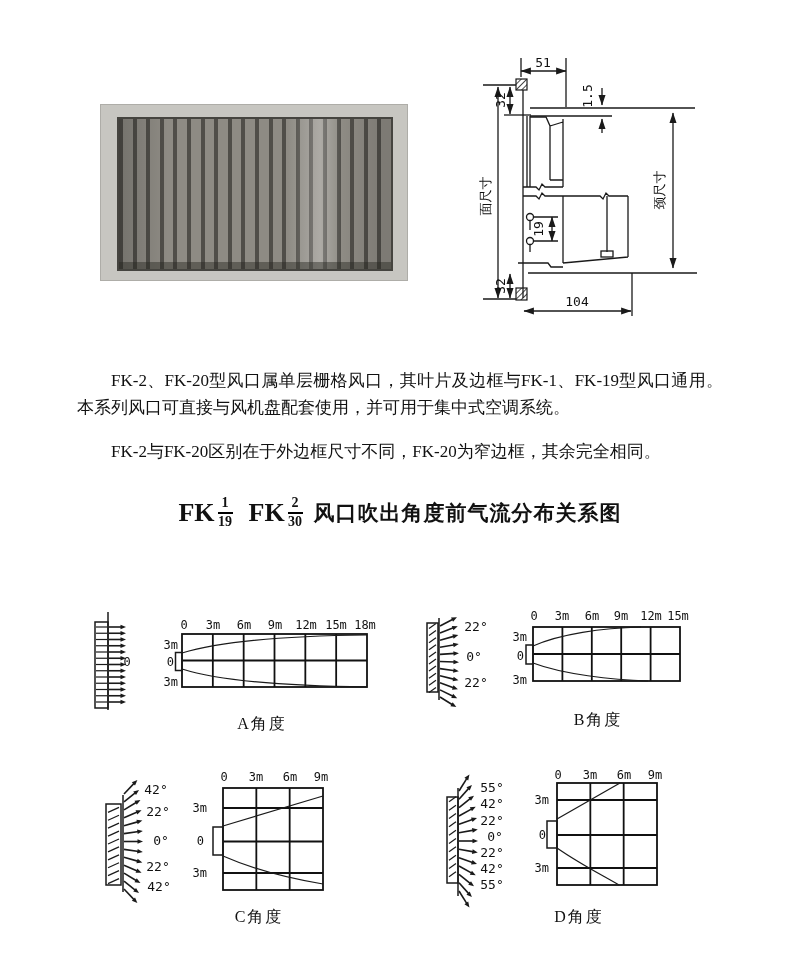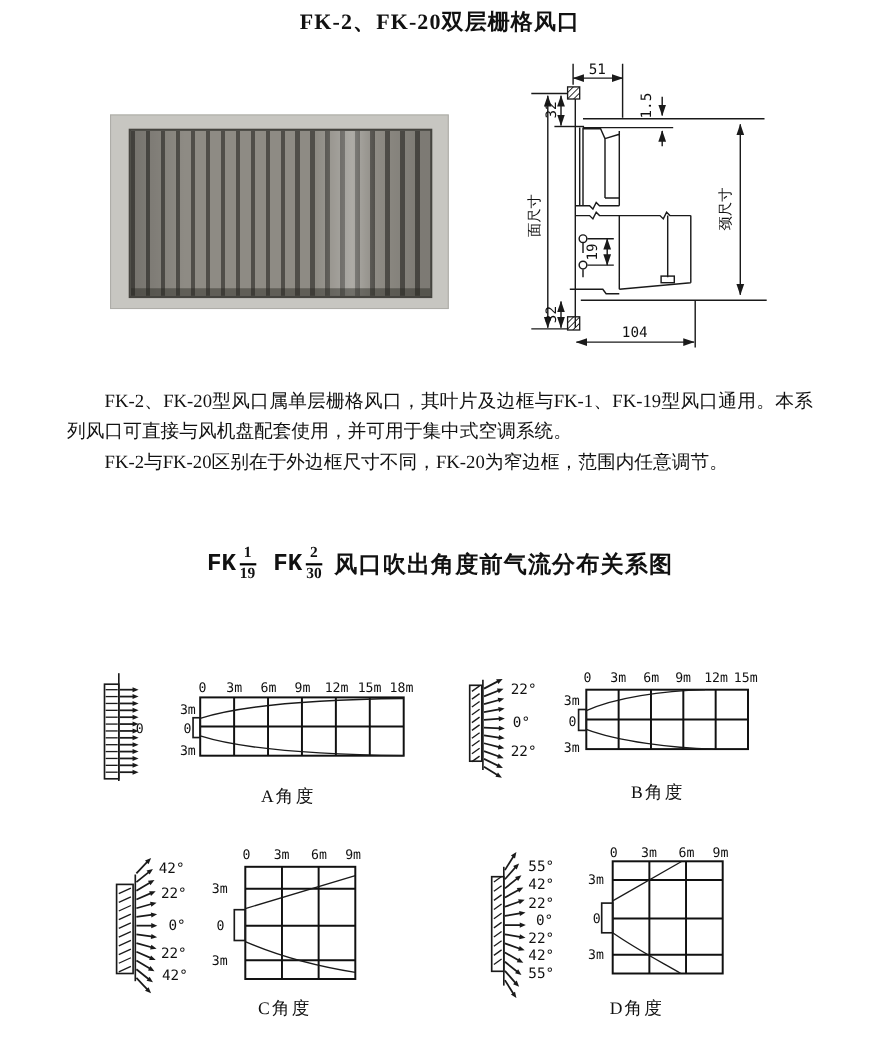--- a/index.html
+++ b/index.html
@@ -12,25 +12,25 @@
          background:#c7c6c1;box-shadow:inset 0 0 0 1px #aeada8;}
   .grille{position:absolute;left:17px;top:13px;width:272px;height:150px;
           border:2px solid #45443f;
           background:
             linear-gradient(90deg,rgba(0,0,0,.18),rgba(0,0,0,0) 18%,rgba(255,255,255,0) 62%,rgba(255,255,255,.28) 74%,rgba(255,255,255,0) 82%,rgba(0,0,0,.12) 97%),
             repeating-linear-gradient(90deg,#504e49 0px,#504e49 4px,#8e8b84 4px,#8e8b84 13.6px);
           box-shadow:inset 0 -7px 0 rgba(40,40,34,.45);}
   
   .body-text{position:absolute;left:61px;top:351px;width:678px;
              font-size:17px;line-height:27.3px;text-align:justify;}
-  .body-text p{margin:0;text-indent:2em;}
+  .body-text p{margin:16px;text-indent:2em;}
   
   .subtitle{position:absolute;top:496px;left:0;width:100%;display:flex;
             justify-content:center;align-items:center;font-weight:bold;}
-  .subtitle .big{font-size:22px;font-family:Liberation Mono, monospace;}
+  .subtitle .big{font-size:26px;}
   .subtitle .tail{font-size:21px;margin-left:9px;letter-spacing:1px;}
   .frac{display:inline-flex;flex-direction:column;align-items:center;
         line-height:1.05;font-size:14px;margin:0 2px 0 3px;}
   .frac .num{border-bottom:2px solid #000;padding:0 4px 1px;}
   .frac .den{padding-top:1px;}
   .fk2{margin-left:14px;}
   
   svg{position:absolute;overflow:visible;}
   .ln{fill:none;stroke:#1a1a1a;stroke-width:1.3px;}
   .gl{fill:none;stroke:#111;stroke-width:1.8px;}
@@ -40,21 +40,20 @@
   .dc{font:13px "Liberation Serif",serif;fill:#111;}
   .tk{font:12px "DejaVu Sans Mono",monospace;fill:#111;}
   .ag{font:13px "DejaVu Sans Mono",monospace;fill:#111;}
   .ct{font:16px "Liberation Serif",serif;fill:#111;letter-spacing:2px;}
 </style>
 </head>
 <body>
 
 <div class="page">
 
-  <div class="title">FK-2、FK-20双层栅格风口</div>
 
   <div class="photo">
     <div class="grille"></div>
   </div>
 
   <svg style="left:470px;top:50px;width:330px;height:270px" viewBox="470 50 330 270">
     <defs>
       <marker id="marr" viewBox="0 0 10 10" refX="9.5" refY="5" markerWidth="8" markerHeight="8" orient="auto-start-reverse">
         <path d="M0,1.6 L10,5 L0,8.4 z" fill="#1a1a1a"></path>
       </marker>
@@ -105,21 +104,21 @@
     <text class="dt" x="592" y="96" text-anchor="middle" transform="rotate(-90 592 96)">1.5</text>
     <text class="dt" x="543" y="229" text-anchor="middle" transform="rotate(-90 543 229)">19</text>
     <text class="dt" x="505" y="286" text-anchor="middle" transform="rotate(-90 505 286)">32</text>
     <text class="dt" x="577" y="306" text-anchor="middle">104</text>
     <text class="dc" x="490" y="196" text-anchor="middle" transform="rotate(-90 490 196)">面尺寸</text>
     <text class="dc" x="664" y="190" text-anchor="middle" transform="rotate(-90 664 190)">颈尺寸</text>
   </svg>
 
   <div class="body-text">
     <p>FK-2、FK-20型风口属单层栅格风口，其叶片及边框与FK-1、FK-19型风口通用。本系列风口可直接与风机盘配套使用，并可用于集中式空调系统。</p>
-    <p>FK-2与FK-20区别在于外边框尺寸不同，FK-20为窄边框，范围内任意调节。</p>
+    <p>FK-2与FK-20区别在于外边框尺寸不同，FK-20为窄边框，其余完全相同。</p>
   </div>
 
   <div class="subtitle">
     <span class="big">FK</span>
     <span class="frac">
       <span class="num">1</span>
       <span class="den">19</span>
     </span>
     <span class="big fk2">FK</span>
     <span class="frac">

